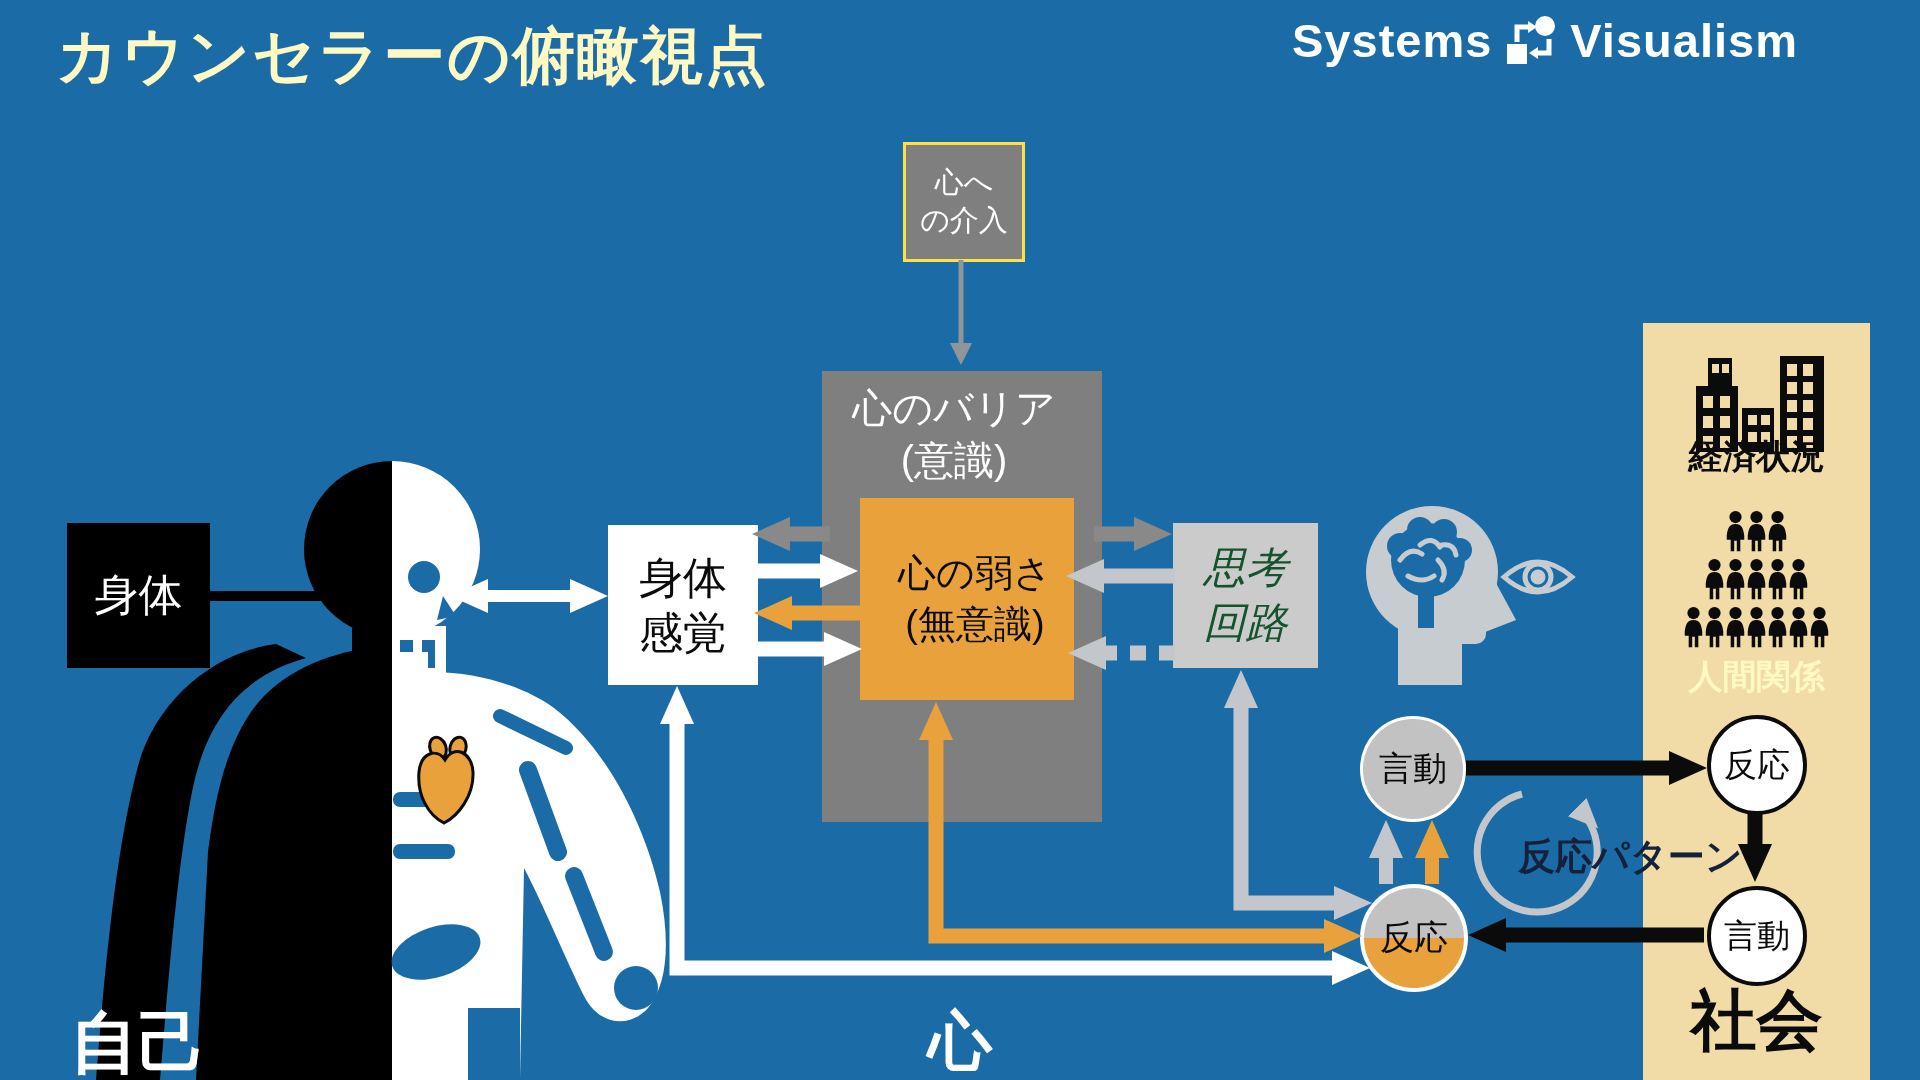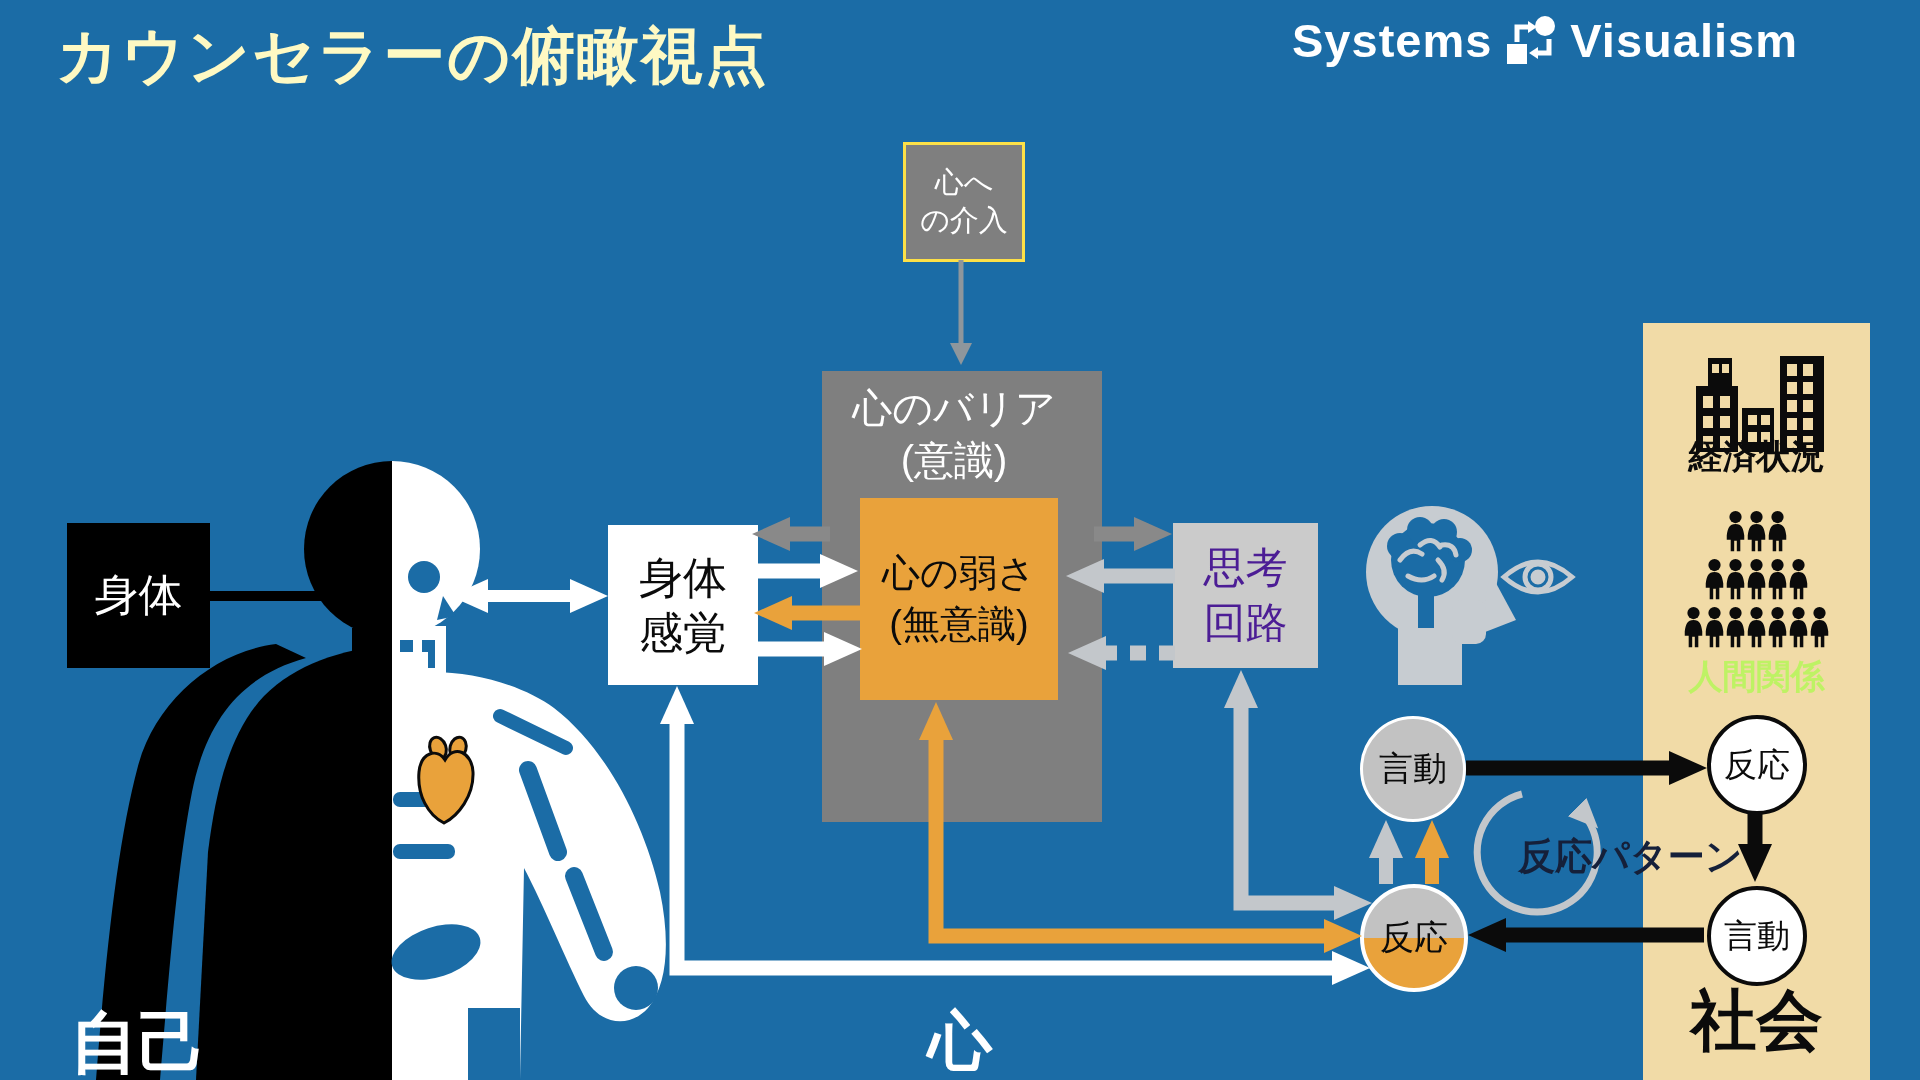--- a/index.html
+++ b/index.html
@@ -10,38 +10,38 @@
   .pre{white-space:pre-line;}
   .box{display:flex;align-items:center;justify-content:center;text-align:center;}
   .title{left:56px;top:14px;width:960px;font-size:62px;font-weight:600;color:#fef9c3;letter-spacing:2px;}
   .logo{left:1292px;top:8px;width:620px;height:64px;display:flex;align-items:center;gap:12px;
         color:#fff;font-size:47px;font-weight:800;letter-spacing:1px;}
   .box-intervention{left:903px;top:142px;width:116px;height:114px;background:#7F7F7F;
         border:3px solid #fde047;color:#fff;font-size:29px;line-height:1.3;}
   .box-barrier{left:822px;top:371px;width:280px;height:451px;background:#7F7F7F;}
   .barrier-label{left:822px;top:382px;width:264px;color:#fff;font-size:40px;line-height:1.3;text-align:center;}
   .box-weakness{left:860px;top:498px;width:198px;height:202px;background:#E9A23B;
-        color:#0b0b0b;font-size:38px;line-height:1.35;}
+        color:#0b0b0b;font-size:38px;line-height:1.35;padding-left:16px;}
   .box-body{left:67px;top:523px;width:143px;height:145px;background:#000;color:#fff;font-size:44px;}
   .box-sensation{left:608px;top:525px;width:150px;height:160px;background:#fff;color:#0b0b0b;
         font-size:44px;line-height:1.25;}
-  .box-thinking{left:1173px;top:523px;width:145px;height:145px;background:#CBCBCB;color:#4c1d95;
-        font-size:42px;line-height:1.3;}
+  .box-thinking{left:1173px;top:523px;width:145px;height:145px;background:#CBCBCB;color:#14532d;
+        font-size:42px;line-height:1.3;font-style:italic;}
   .circle{border-radius:50%;}
   .c-speech-mid{left:1360px;top:716px;width:100px;height:100px;background:#C2C2C2;
         border:3px solid #fff;color:#0b0b0b;font-size:34px;}
   .c-reaction-mid{left:1360px;top:884px;width:100px;height:100px;
         background:linear-gradient(180deg,#C2C2C2 50%,#E9A23B 50%);
         border:4px solid #fff;color:#0b0b0b;font-size:34px;}
   .c-reaction-right{left:1707px;top:715px;width:92px;height:92px;background:#fff;
         border:4px solid #0b0b0b;color:#0b0b0b;font-size:33px;}
   .c-speech-right{left:1707px;top:886px;width:92px;height:92px;background:#fff;
         border:4px solid #0b0b0b;color:#0b0b0b;font-size:33px;}
   .lbl-economy{left:1643px;top:434px;width:227px;text-align:center;font-size:34px;font-weight:700;color:#0b0b0b;}
-  .lbl-relations{left:1643px;top:654px;width:227px;text-align:center;font-size:34px;font-weight:700;color:#bef264;}
+  .lbl-relations{left:1643px;top:654px;width:227px;text-align:center;font-size:34px;font-weight:700;color:#fef9c3;}
   .lbl-society{left:1643px;top:976px;width:227px;text-align:center;font-size:66px;font-weight:800;color:#0b0b0b;}
   .lbl-self{left:70px;top:998px;font-size:68px;font-weight:700;color:#fff;}
   .lbl-mind{left:928px;top:998px;font-size:64px;font-weight:600;color:#fff;}
   .lbl-pattern{left:1518px;top:832px;width:260px;font-size:37px;font-weight:600;color:#15203A;}
 </style>
 </head>
 <body>
 
 <div class="canvas">
 

